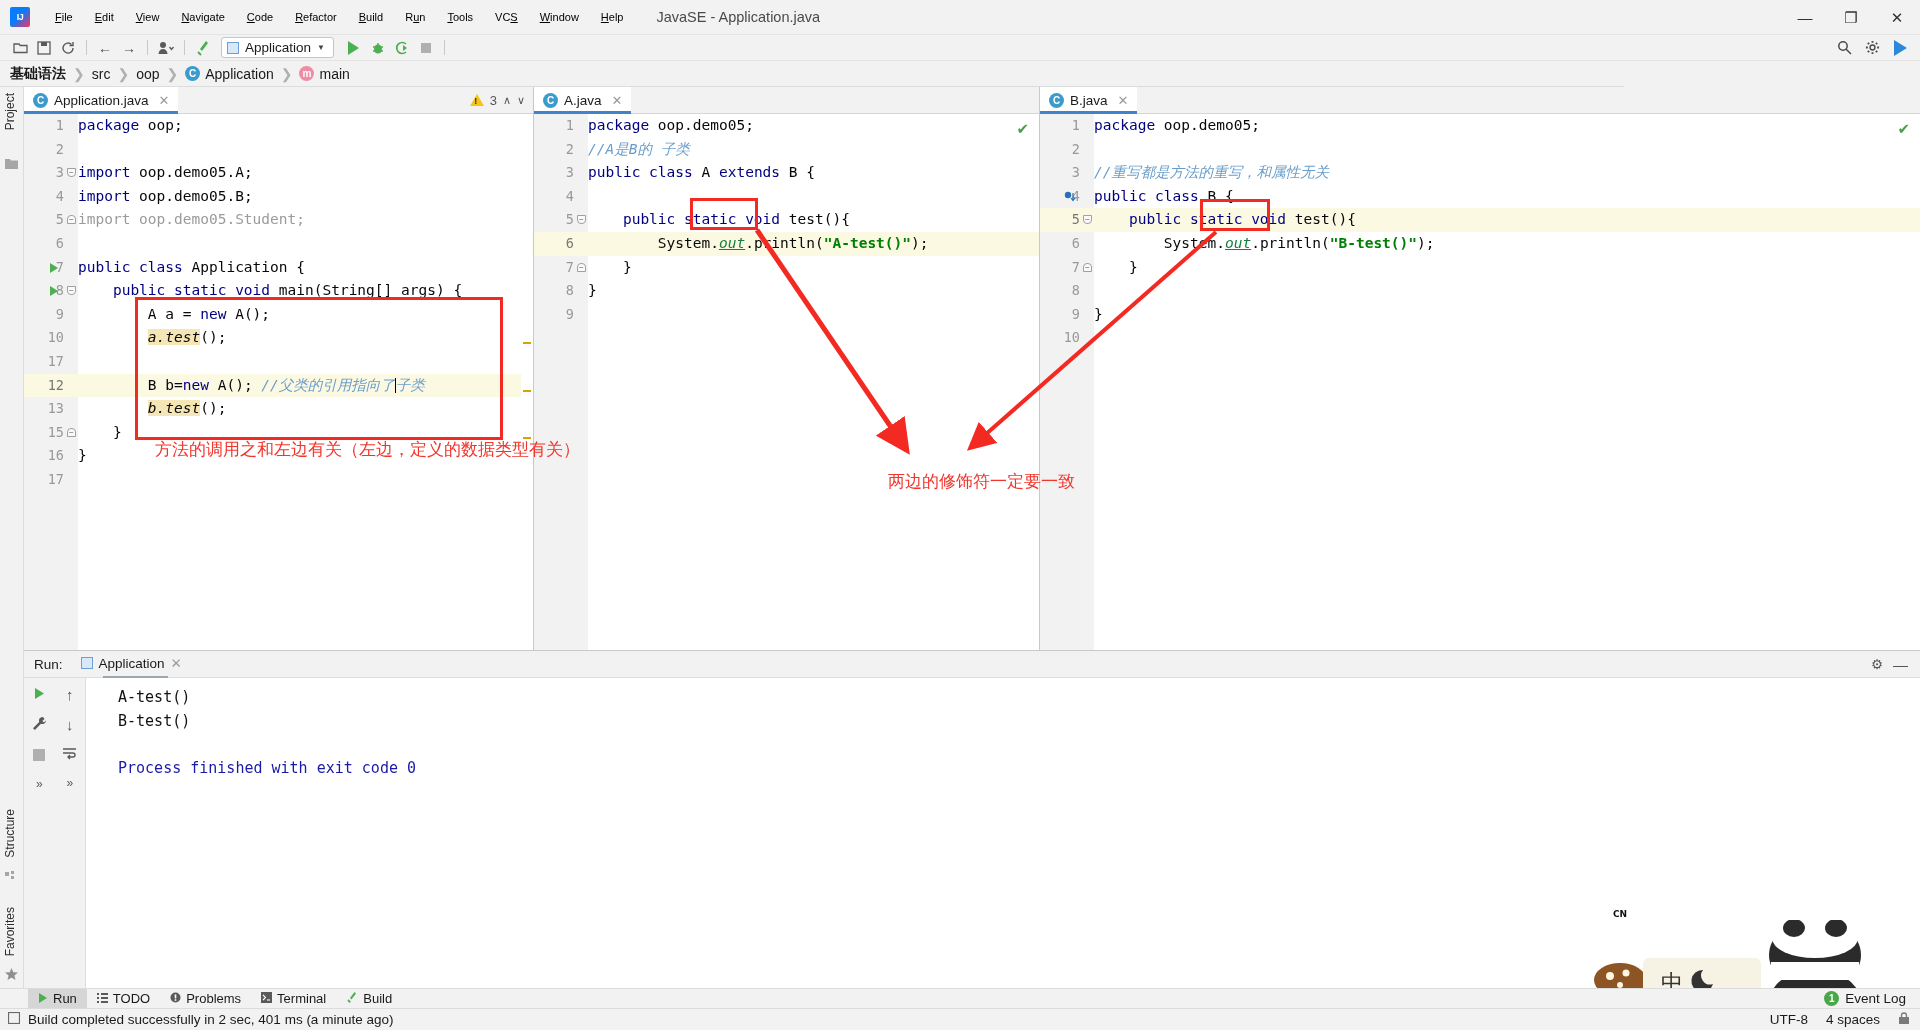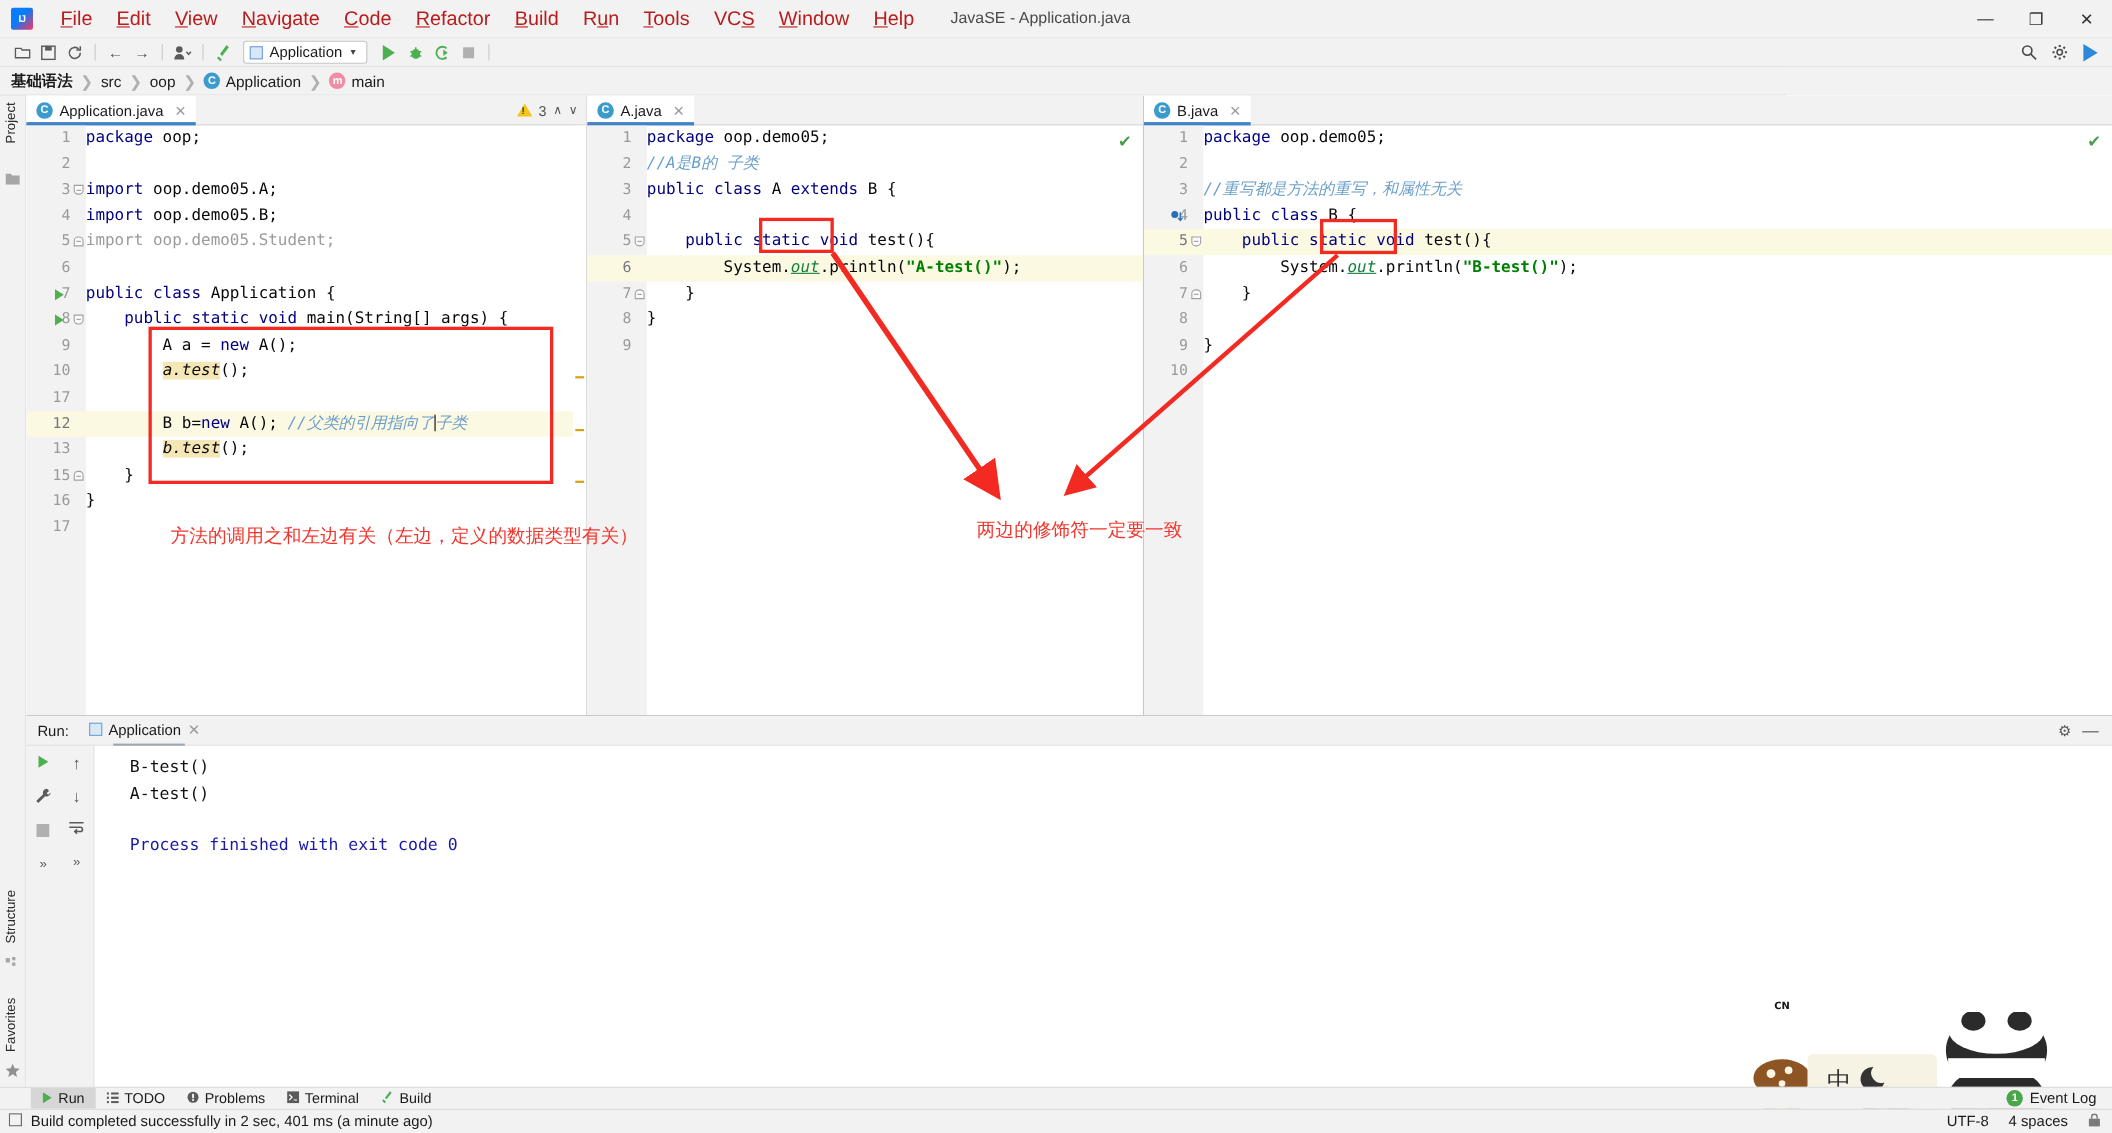--- a/index.html
+++ b/index.html
@@ -22,21 +22,21 @@
     background: linear-gradient(135deg,#087cfa 0%,#087cfa 45%,#fe315d 100%);
     border-radius: 2px; position: relative;
   }
   .ij-logo::after {
     content: "IJ"; position: absolute; inset: 0; color: #fff;
     font-size: 9px; font-weight: bold; display: flex;
     align-items: center; justify-content: center; letter-spacing: -.5px;
   }
   .menu { display: flex; align-items: center; }
   .menu-item {
-    font-size: 18px; color: #b91c1c; padding: 4px 11px; cursor: default;
+    font-size: 11px; color: #000000; padding: 4px 11px; cursor: default;
   }
   .menu-item u { text-decoration: underline; }
   .win-title {
     margin-left: 22px; font-size: 14.5px; color: #4a4a4a;
   }
   .win-btns {
     position: absolute; right: 0; top: 0; height: 35px; display: flex;
   }
   .win-btn {
     width: 46px; height: 35px; display: flex; align-items: center;
@@ -548,21 +548,21 @@
         <div class="check-ok">✔</div>
       </div>
     </div>
   </div>
 
   <div class="redbox" style="left:135px; top:297px; width:368px; height:143px;"></div>
   <div class="redbox" style="left:690px; top:198px; width:68px; height:32px;"></div>
   <div class="redbox" style="left:1200px; top:199px; width:70px; height:32px;"></div>
   <div class="redbox" style="left:87px; top:676px; width:100px; height:52px;"></div>
 
-  <div class="redtext" style="left:155px; top:476px;">方法的调用之和左边有关（左边，定义的数据类型有关）</div>
+  <div class="redtext" style="left:155px; top:438px;">方法的调用之和左边有关（左边，定义的数据类型有关）</div>
   <div class="redtext" style="left:888px; top:470px;">两边的修饰符一定要一致</div>
 
   <svg class="arrows">
     <defs>
       <marker id="ah" markerWidth="7" markerHeight="7" refX="1" refY="3.5" orient="auto">
         <path d="M0,0 L7,3.5 L0,7 Z" fill="#f22a22"></path>
       </marker>
     </defs>
     <line x1="757" y1="230" x2="893" y2="430" stroke="#f22a22" stroke-width="5" marker-end="url(#ah)"></line>
     <line x1="1216" y1="232" x2="985" y2="435" stroke="#f22a22" stroke-width="4" marker-end="url(#ah)"></line>
@@ -603,22 +603,22 @@
         <span class="ic">↓</span>
         <span class="ic">
           <svg width="15" height="13" viewBox="0 0 15 13">
               <path d="M1 2h13M1 6h10a2 2 0 0 1 0 4H6M8 8l-2 2 2 2" fill="none" stroke="#5a5a5a" stroke-width="1.4"></path>
             </svg>
         </span>
         <span class="ic" style="font-size:12px">»</span>
       </div>
     </div>
     <div class="run-out">
+      <div>A-test()</div>
       <div>B-test()</div>
-      <div>A-test()</div>
       <div style="height:23.6px"></div>
       <div class="blue">Process finished with exit code 0</div>
     </div>
   </div>
 
   <div class="sticker" style="left:1590px; top:960px;">
     <svg width="60" height="60" viewBox="0 0 60 60">
       <ellipse cx="30" cy="20" rx="26" ry="17" fill="#8d5524"></ellipse>
       <circle cx="20" cy="16" r="4" fill="#fff5e0"></circle>
         <circle cx="36" cy="13" r="3.5" fill="#fff5e0"></circle>

